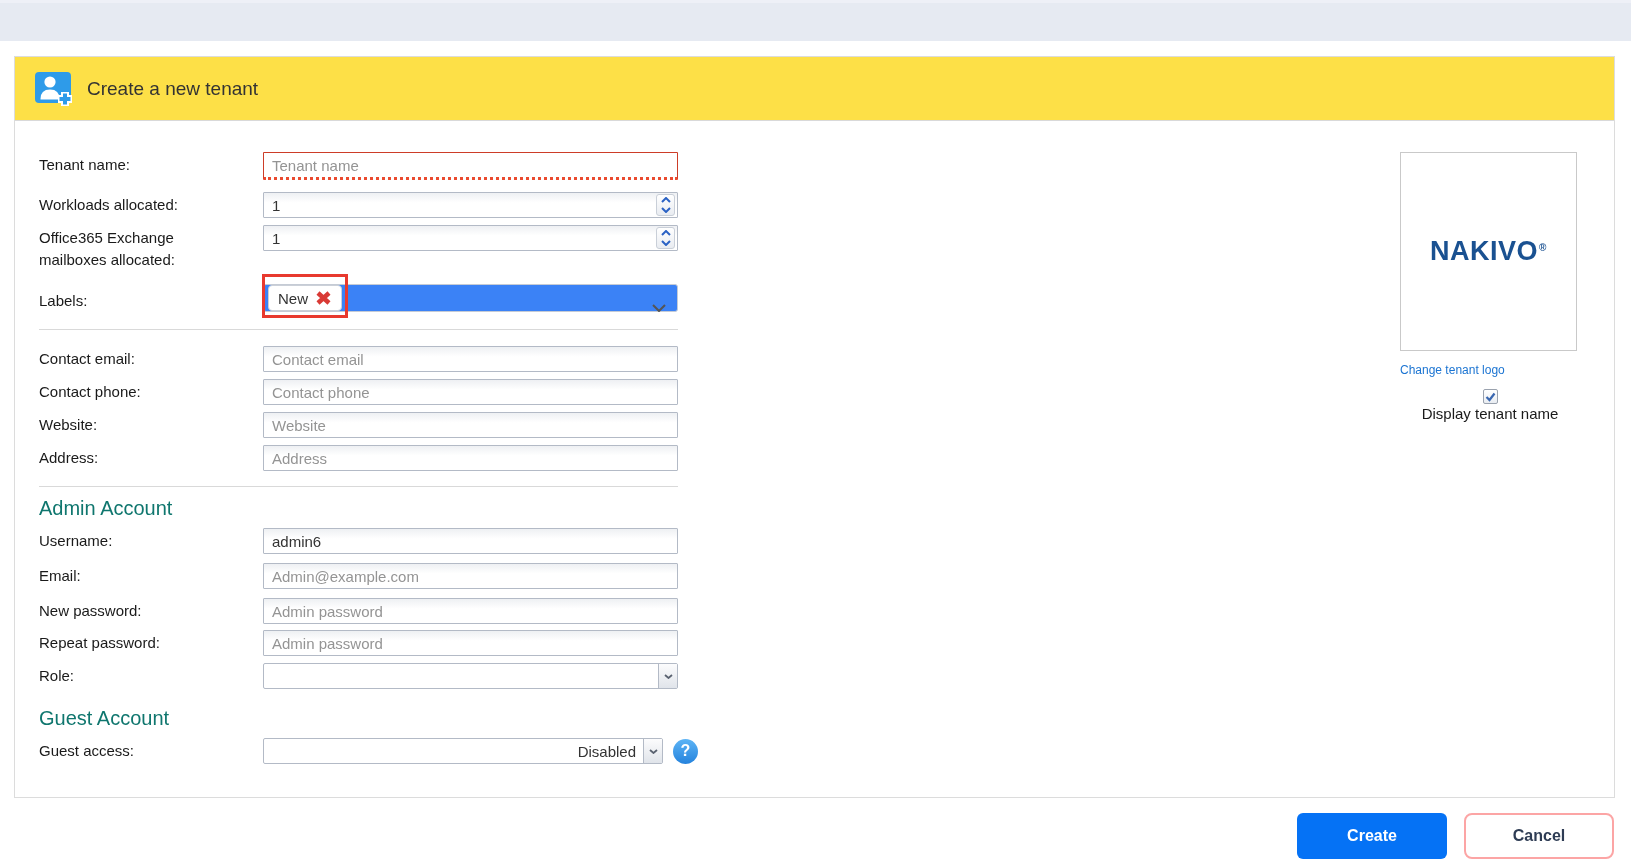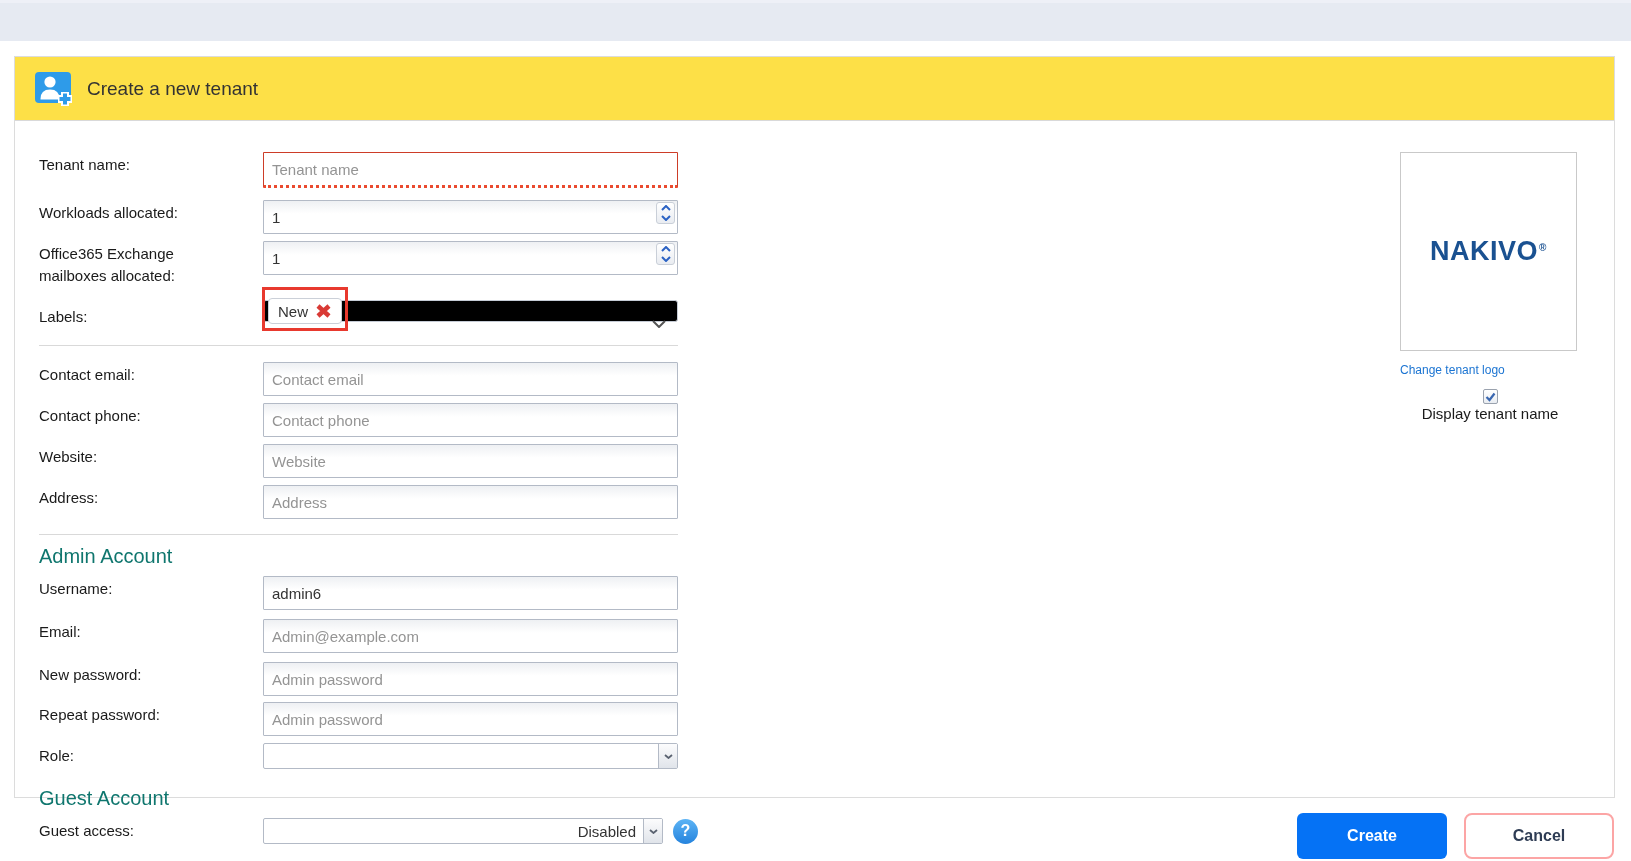--- a/index.html
+++ b/index.html
@@ -20,33 +20,33 @@
 
   .form-col { width:639px; }
   .frow { display:flex; align-items:flex-start; margin-bottom:7px; }
   .flabel { width:224px; flex:none; font-size:15px; color:#1a1a1a; line-height:26px; }
   .flabel.narrow { max-width:175px; line-height:22px; padding-top:2px; }
   .flabel.lh34 { line-height:34px; }
   .fieldwrap { width:415px; position:relative; }
 
   .tinput { width:100%; height:26px; border:1px solid #b3bac6;
     background:linear-gradient(to bottom,#eef0f3 0,#ffffff 40%);
-    padding:16px 8px; font-size:15px; color:#333; font-family:inherit; border-radius:1px; }
+    padding:0 8px; font-size:15px; color:#333; font-family:inherit; border-radius:1px; }
   .tinput::placeholder { color:#949494; opacity:1; }
   .tinput.spin-pad { padding-right:30px; }
   .tinput.error { height:28px; border:1px solid #cd3d28; border-bottom:3px dotted #ea4a2f;
     background:#fff; }
 
   .spinner { position:absolute; right:3px; top:2px; width:19px; height:22px;
     border:1px solid #c9cfd8; border-radius:3px;
     background:linear-gradient(#ffffff,#e9ecf1);
     display:flex; flex-direction:column; }
   .spinner span { flex:1; display:flex; align-items:center; justify-content:center; cursor:pointer; }
 
-  .combo { height:22px; border:1px solid #c5cbd5; border-radius:3px; background:#000000;
+  .combo { height:28px; border:1px solid #c5cbd5; border-radius:3px; background:#3b82f6;
     display:flex; align-items:center; padding:0 30px 0 4px; position:relative; cursor:pointer; }
   .combo-chevron { position:absolute; right:11px; top:13px; }
   .chip { position:relative; height:26px; border:1px solid #cbd0d8; border-radius:4px;
     background:#fff; display:flex; align-items:center; gap:7px; padding:0 9px;
     font-size:15px; color:#333; }
   .red-annotation { position:absolute; left:-7px; right:-7px; top:-12px; bottom:-8px;
     border:3px solid #e8392e; pointer-events:none; }
 
   .divider { border:0; border-top:1px solid #d9d9d9; margin:0 0 16px 0; width:639px; }
   .divider.d2 { margin-bottom:9px; }

